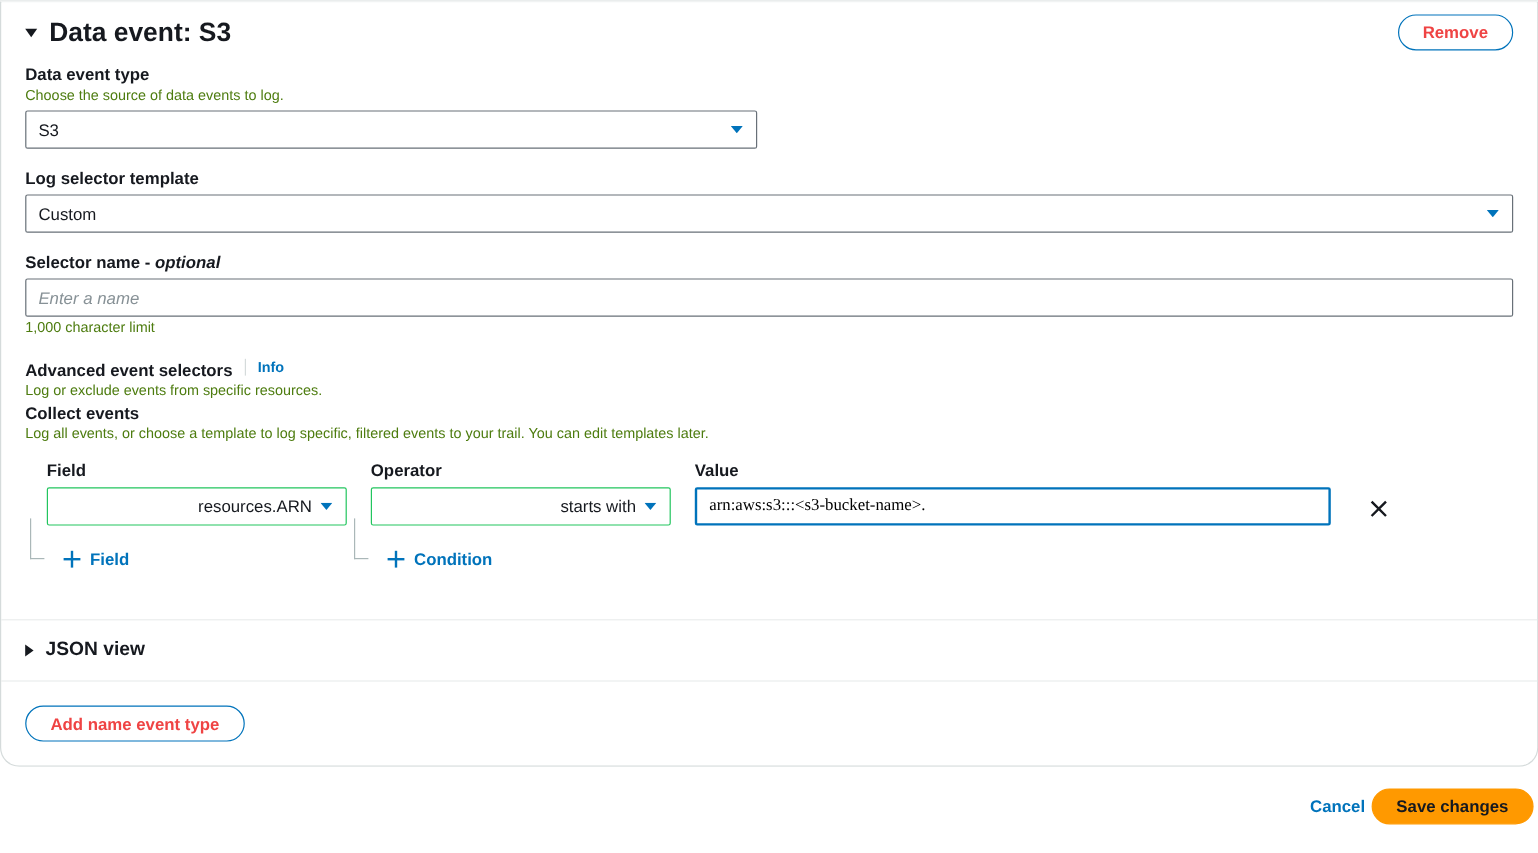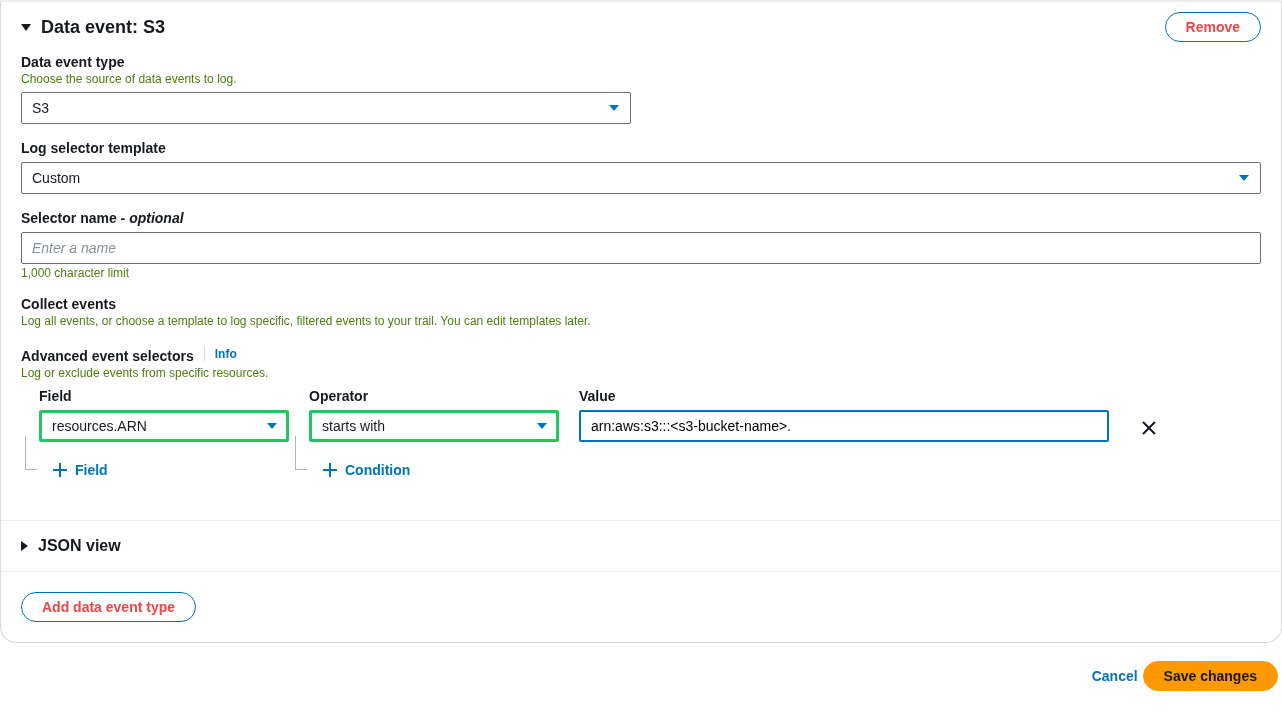--- a/index.html
+++ b/index.html
@@ -34,21 +34,21 @@
   border-right: 5px solid transparent;
   border-top: 7px solid #16191f;
 }
 .caret-right {
   width: 0; height: 0;
   border-top: 5px solid transparent;
   border-bottom: 5px solid transparent;
   border-left: 7px solid #16191f;
 }
 .section-title {
-  font-size: 18px;
+  font-size: 22px;
   font-weight: 700;
 }
 .btn-outline {
   border: 1px solid #0073bb;
   background: #fff;
   color: #ef4444;
   font-weight: 700;
   padding: 6px 20px;
   border-radius: 16px;
   cursor: pointer;
@@ -123,38 +123,39 @@
   align-items: start;
 }
 .col-label {
   font-weight: 700;
   font-size: 14px;
   margin-bottom: 6px;
 }
 .sel-select-wrap { position: relative; }
 .sel-select {
   width: 100%;
-  border: 3px solid #22c55e;
+  border: 1px solid #22c55e;
   border-radius: 2px;
   padding: 6px 28px 6px 10px;
   background: #fff;
   font-size: 14px;
   height: 32px;
   cursor: pointer;
   display:flex;
   align-items:center;
+  justify-content:flex-end;
 }
 .value-input {
   width: 100%;
   border: 2px solid #0073bb;
   border-radius: 2px;
   padding: 5px 10px;
   font-size: 14px;
   height: 32px;
-  font-family: Liberation Sans, sans-serif;
+  font-family: Liberation Serif, serif;
 }
 .remove-x {
   display: flex;
   align-items: center;
   justify-content: center;
   height: 32px;
   cursor: pointer;
   font-size: 18px;
   color: #16191f;
 }
@@ -288,31 +289,31 @@
     <div class="field-group">
       <div class="form-label">
         <span>Selector name - </span><span class="optional">optional</span>
       </div>
       <div style="margin-top:6px">
         <input class="input-text" type="text" placeholder="Enter a name" style="">
       </div>
       <div class="form-hint">1,000 character limit</div>
     </div>
 
-    <div class="field-group">
-      <div class="form-label">Collect events</div>
-      <div class="form-hint">Log all events, or choose a template to log specific, filtered events to your trail. You can edit templates later.</div>
-    </div>
-
     <div class="field-group" style="margin-bottom:4px">
       <div class="heading-row">
         <span class="form-label">Advanced event selectors</span>
         <a class="info-link">Info</a>
       </div>
       <div class="form-hint">Log or exclude events from specific resources.</div>
+    </div>
+
+    <div class="field-group">
+      <div class="form-label">Collect events</div>
+      <div class="form-hint">Log all events, or choose a template to log specific, filtered events to your trail. You can edit templates later.</div>
     </div>
 
     <div class="selectors-grid">
       <div>
         <div class="col-label">Field</div>
         <div class="sel-select-wrap">
           <div class="sel-select">
             <span>resources.ARN</span>
           </div>
           <span class="select-caret">
@@ -370,19 +371,19 @@
 
   <div class="divider"></div>
 
   <div class="json-view-row">
     <span class="caret-right"></span>
     <span class="json-view-label">JSON view</span>
   </div>
 
   <div class="divider" style="margin-top:0"></div>
 
-  <button class="btn-outline btn-add-type">Add data event type</button>
+  <button class="btn-outline btn-add-type">Add name event type</button>
 </div>
 
 <div class="bottom-bar">
   <button class="btn-link">Cancel</button>
   <button class="btn-primary">Save changes</button>
 </div>
 
 </body></html>

